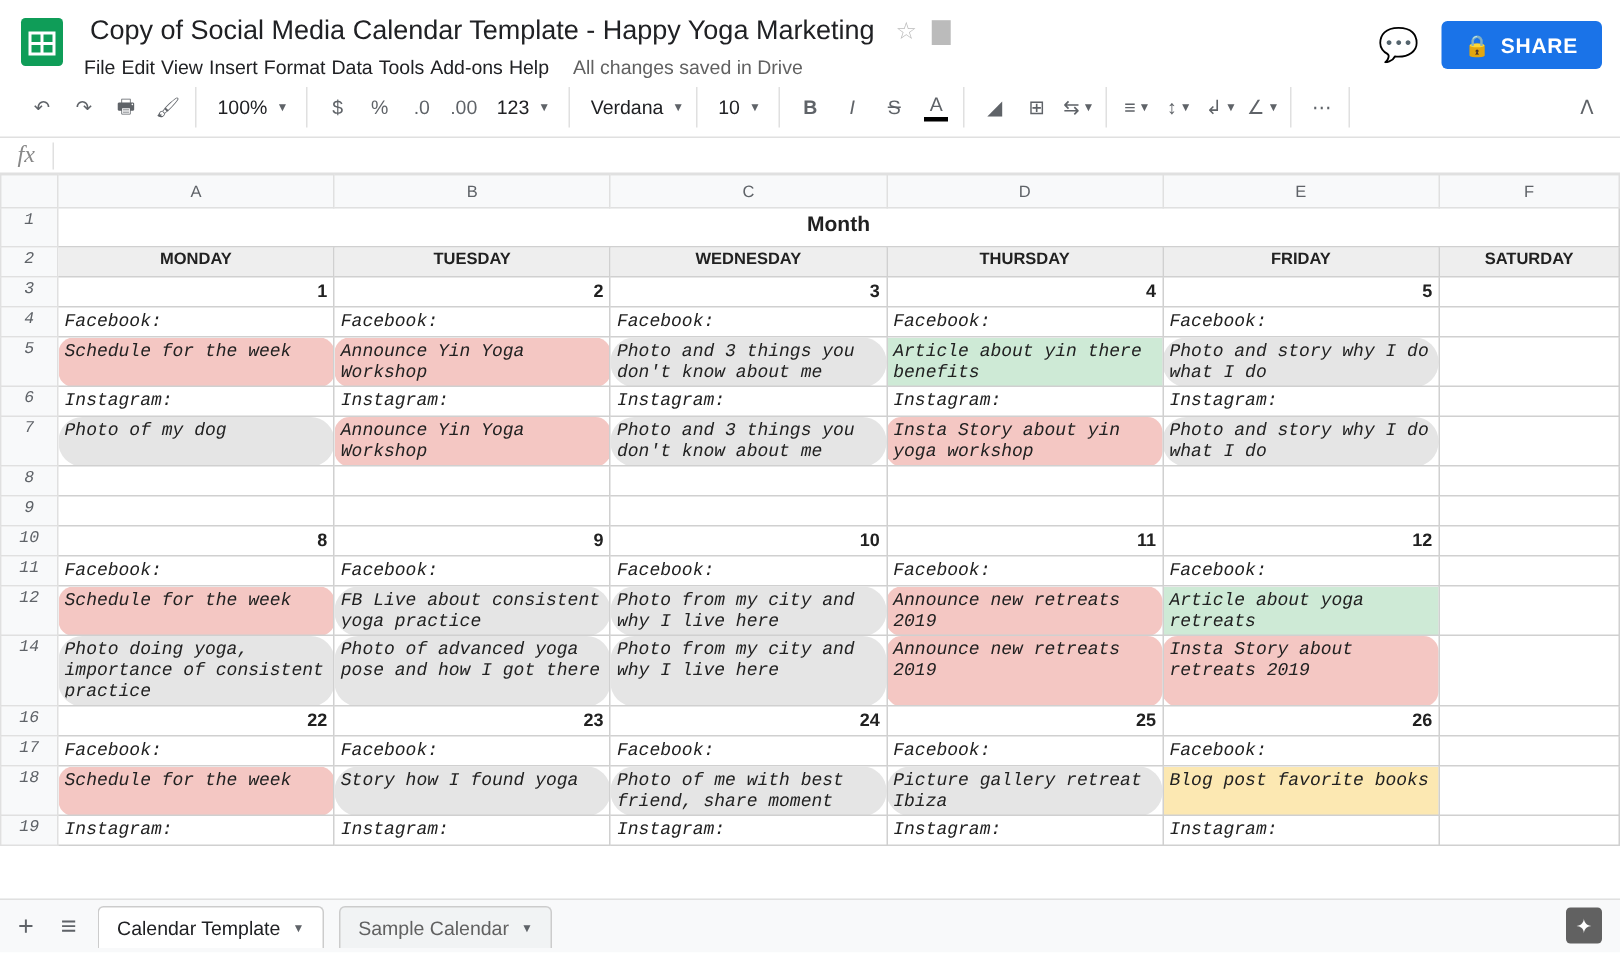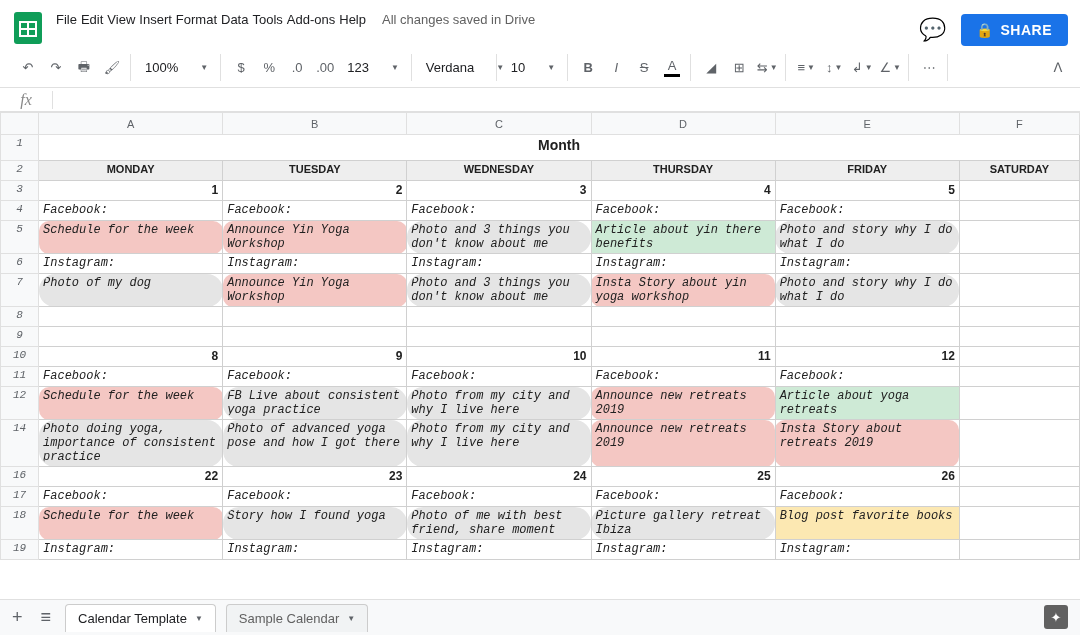--- a/index.html
+++ b/index.html
@@ -14,25 +14,25 @@
 .menubar { display: flex; gap: 4px; margin-top: 4px; font-size: 13px; color: #202124; align-items: center; }
 .menubar span { cursor: pointer; }
 .save-status { color: #616161; margin-left: 12px; }
 .header-right { display: flex; align-items: center; gap: 14px; padding-top: 6px; }
 .comment-icon { color: #616161; font-size: 22px; }
 .share-btn { background: #1a73e8; color: #fff; border: none; border-radius: 4px; padding: 8px 16px; font-size: 14px; font-weight: bold; display: flex; align-items: center; gap: 6px; letter-spacing: 0.5px; }
 .toolbar { display: flex; align-items: center; padding: 6px 10px; border-bottom: 1px solid #e0e0e0; gap: 2px; height: 40px; }
 .tb-group { display: flex; align-items: center; gap: 4px; padding: 0 6px; border-right: 1px solid #e0e0e0; height: 100%; }
 .tb-group:last-child { border-right: none; }
 .tb-btn { width: 24px; height: 24px; display: flex; align-items: center; justify-content: center; color: #5f6368; cursor: pointer; border-radius: 2px; }
-.tb-select { display: flex; align-items: center; gap: 20px; padding: 0 6px; color: #202124; font-size: 13px; }
+.tb-select { display: flex; align-items: center; gap: 4px; padding: 0 6px; color: #202124; font-size: 13px; }
 .dropdown-arrow { color: #5f6368; font-size: 8px; margin-left: 2px; }
 .hide-panel { margin-left: auto; color: #5f6368; cursor: pointer; }
 .formula-bar { display: flex; align-items: center; height: 24px; border-bottom: 1px solid #e0e0e0; }
-.fx { width: 53px; text-align: center; color: #888; font-style: italic; font-family: serif; font-size: 16px; border-right: 1px solid #e0e0e0; }
+.fx { width: 36px; text-align: center; color: #888; font-style: italic; font-family: serif; font-size: 16px; border-right: 1px solid #e0e0e0; }
 .fx-input { flex: 1; border: none; outline: none; padding: 0 8px; font-size: 13px; }
 .grid-wrap { position: relative; height: 476px; overflow: hidden; }
 table { border-collapse: collapse; table-layout: fixed; width: 1080px; }
 th.rownum, td.rownum { width: 38px; background: #f8f9fa; text-align: center; color: #5f6368; font-size: 11px; font-weight: normal; border: 1px solid #e0e0e0; }
 th.colhead { background: #f8f9fa; color: #5f6368; font-size: 11px; font-weight: normal; height: 22px; border: 1px solid #e0e0e0; }
 td { border: 1px solid #d0d0d0; padding: 2px 4px; font-size: 12px; vertical-align: top; font-family: 'Courier New', monospace; font-style: italic; height: 20px; overflow: hidden; }
 tr.month-row td.cell { text-align: center; font-weight: bold; font-style: normal; font-family: Arial; background: #fff; height: 26px; font-size:14px;}
 tr.dayhead td.cell { background: #eeeeee; text-align: center; font-weight: bold; font-style: normal; font-family: Arial; font-size: 11px; }
 tr.datenum td.cell { text-align: right; font-weight: bold; font-style: normal; font-family: Arial; }
 td.pink { background: #f4c7c3; border-radius: 10px; }
@@ -55,20 +55,25 @@
 <div class="header">
   <div class="logo">
     <svg viewBox="0 0 36 36">
         <rect x="4" y="2" width="28" height="32" rx="3" fill="#0f9d58"></rect>
         <rect x="10" y="12" width="16" height="14" fill="none" stroke="#fff" stroke-width="2"></rect>
         <line x1="10" y1="19" x2="26" y2="19" stroke="#fff" stroke-width="2"></line>
         <line x1="18" y1="12" x2="18" y2="26" stroke="#fff" stroke-width="2"></line>
       </svg>
   </div>
   <div class="title-area">
+    <div class="title-row">
+      <span class="doc-title">Copy of Social Media Calendar Template - Happy Yoga Marketing</span>
+      <span class="star-icon">☆</span>
+      <span class="folder-icon">▇</span>
+    </div>
     <div class="menubar">
       <span>File</span>
       <span>Edit</span>
       <span>View</span>
       <span>Insert</span>
       <span>Format</span>
       <span>Data</span>
       <span>Tools</span>
       <span>Add-ons</span>
       <span>Help</span>

